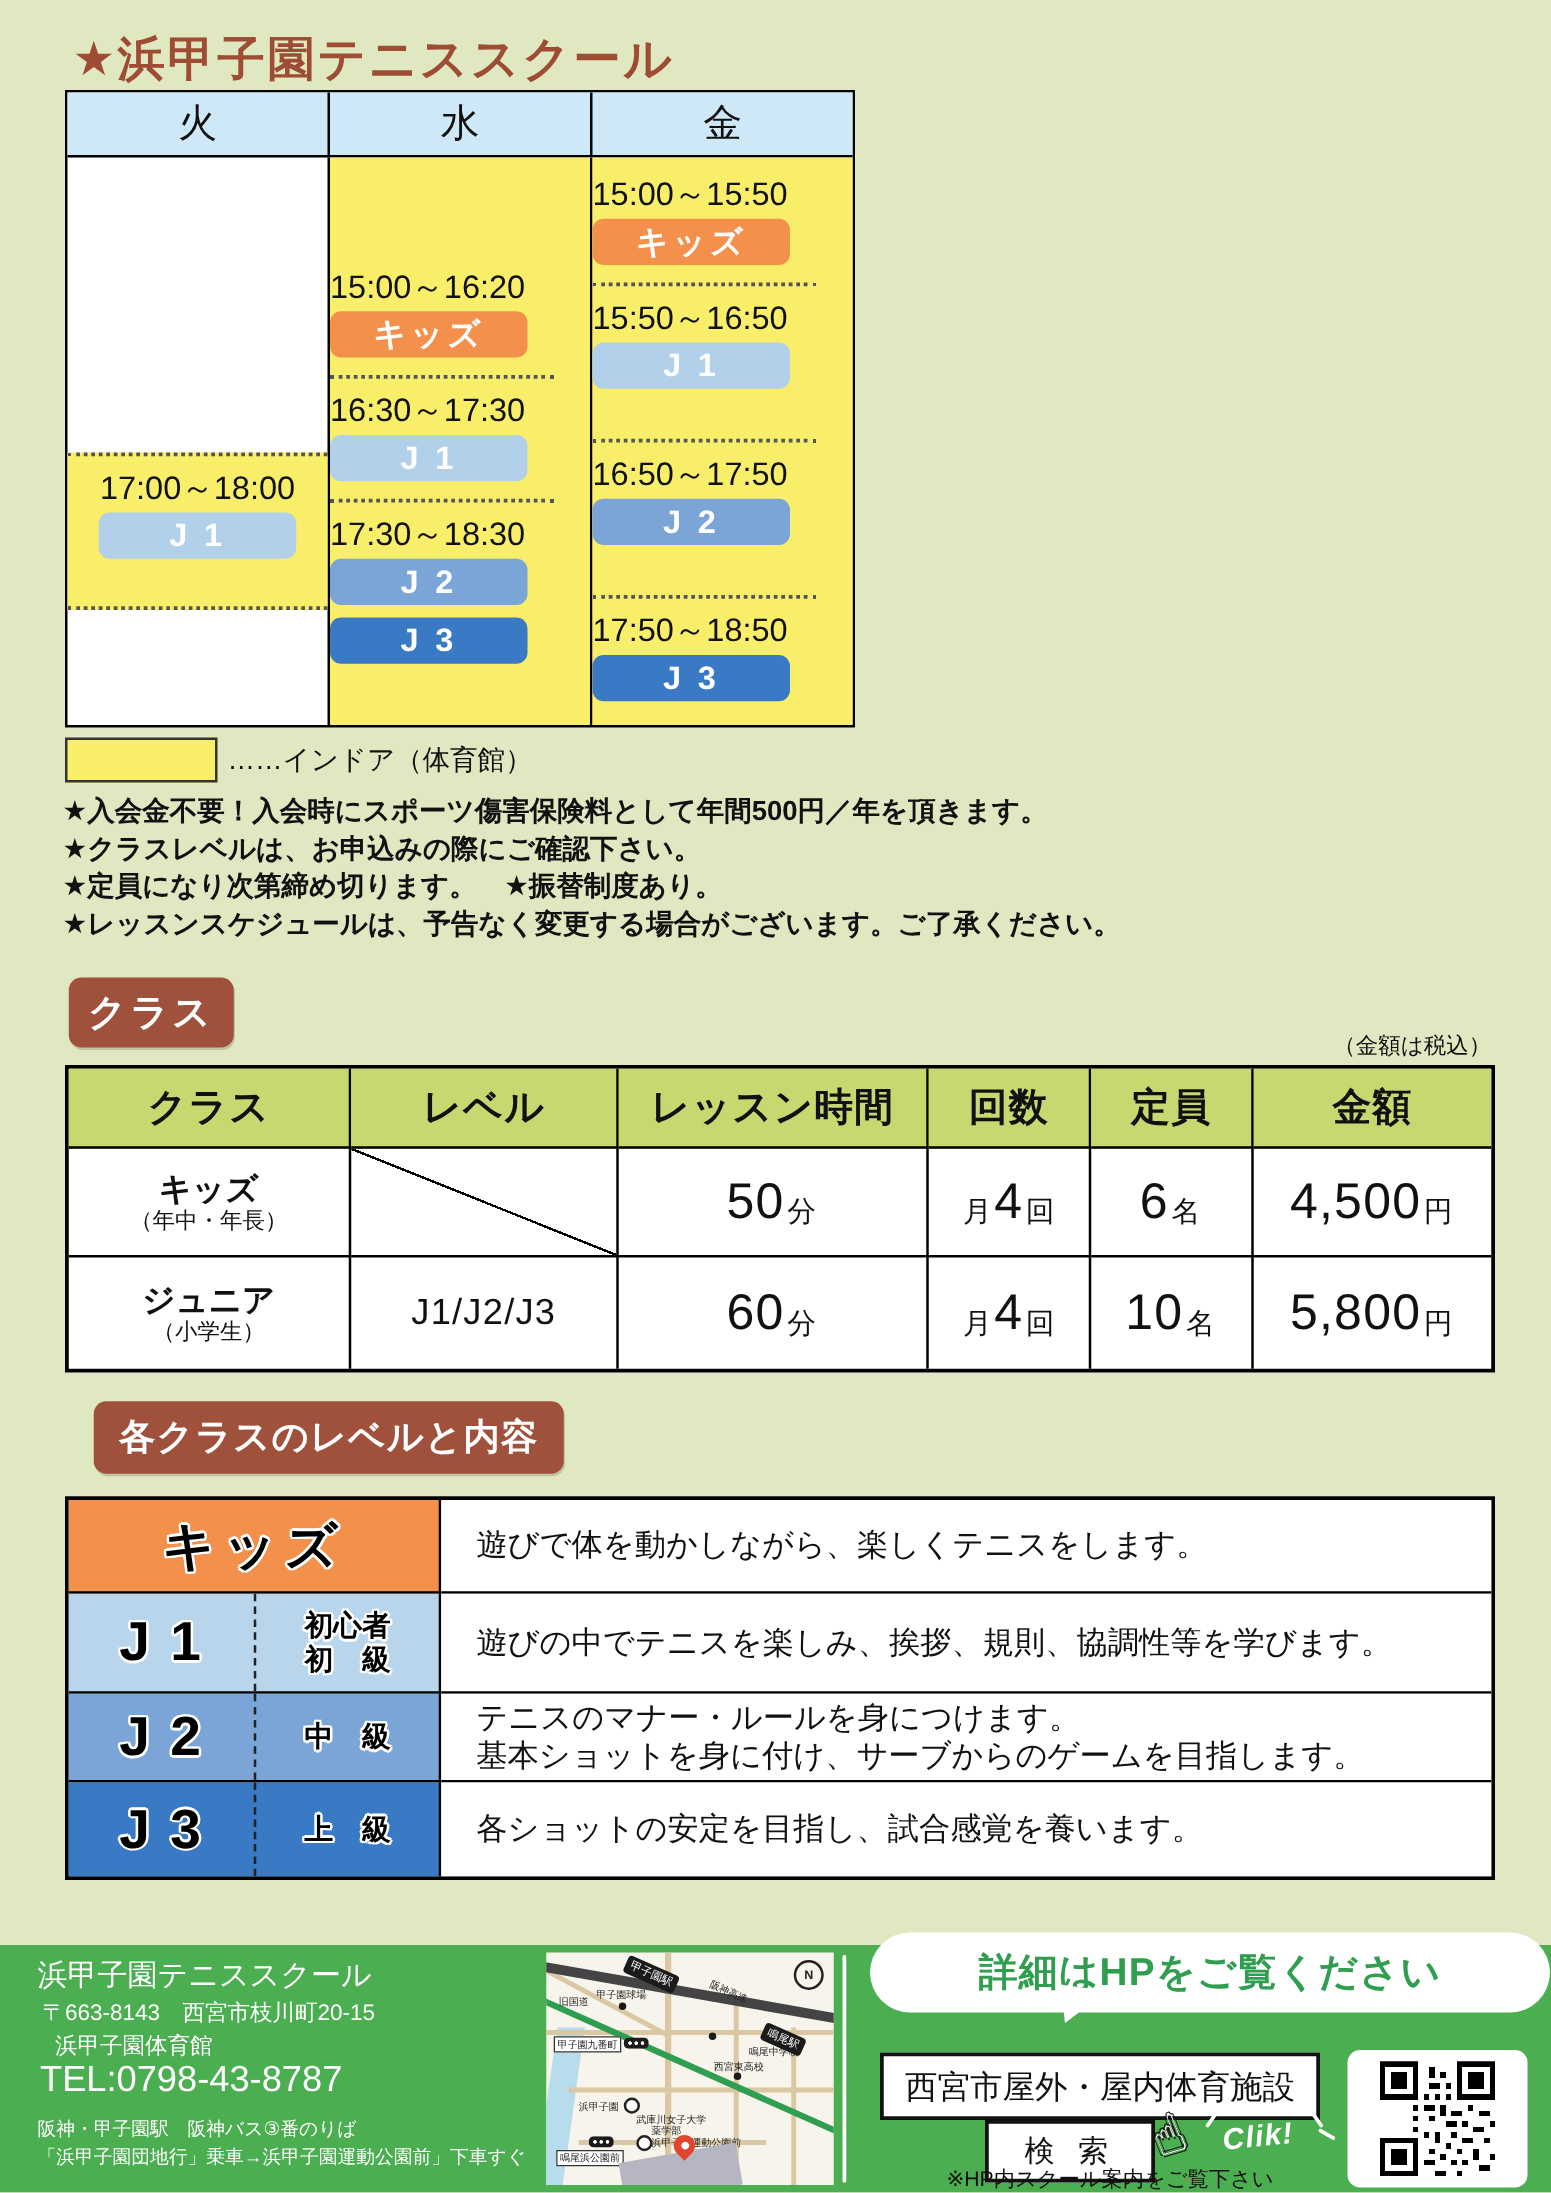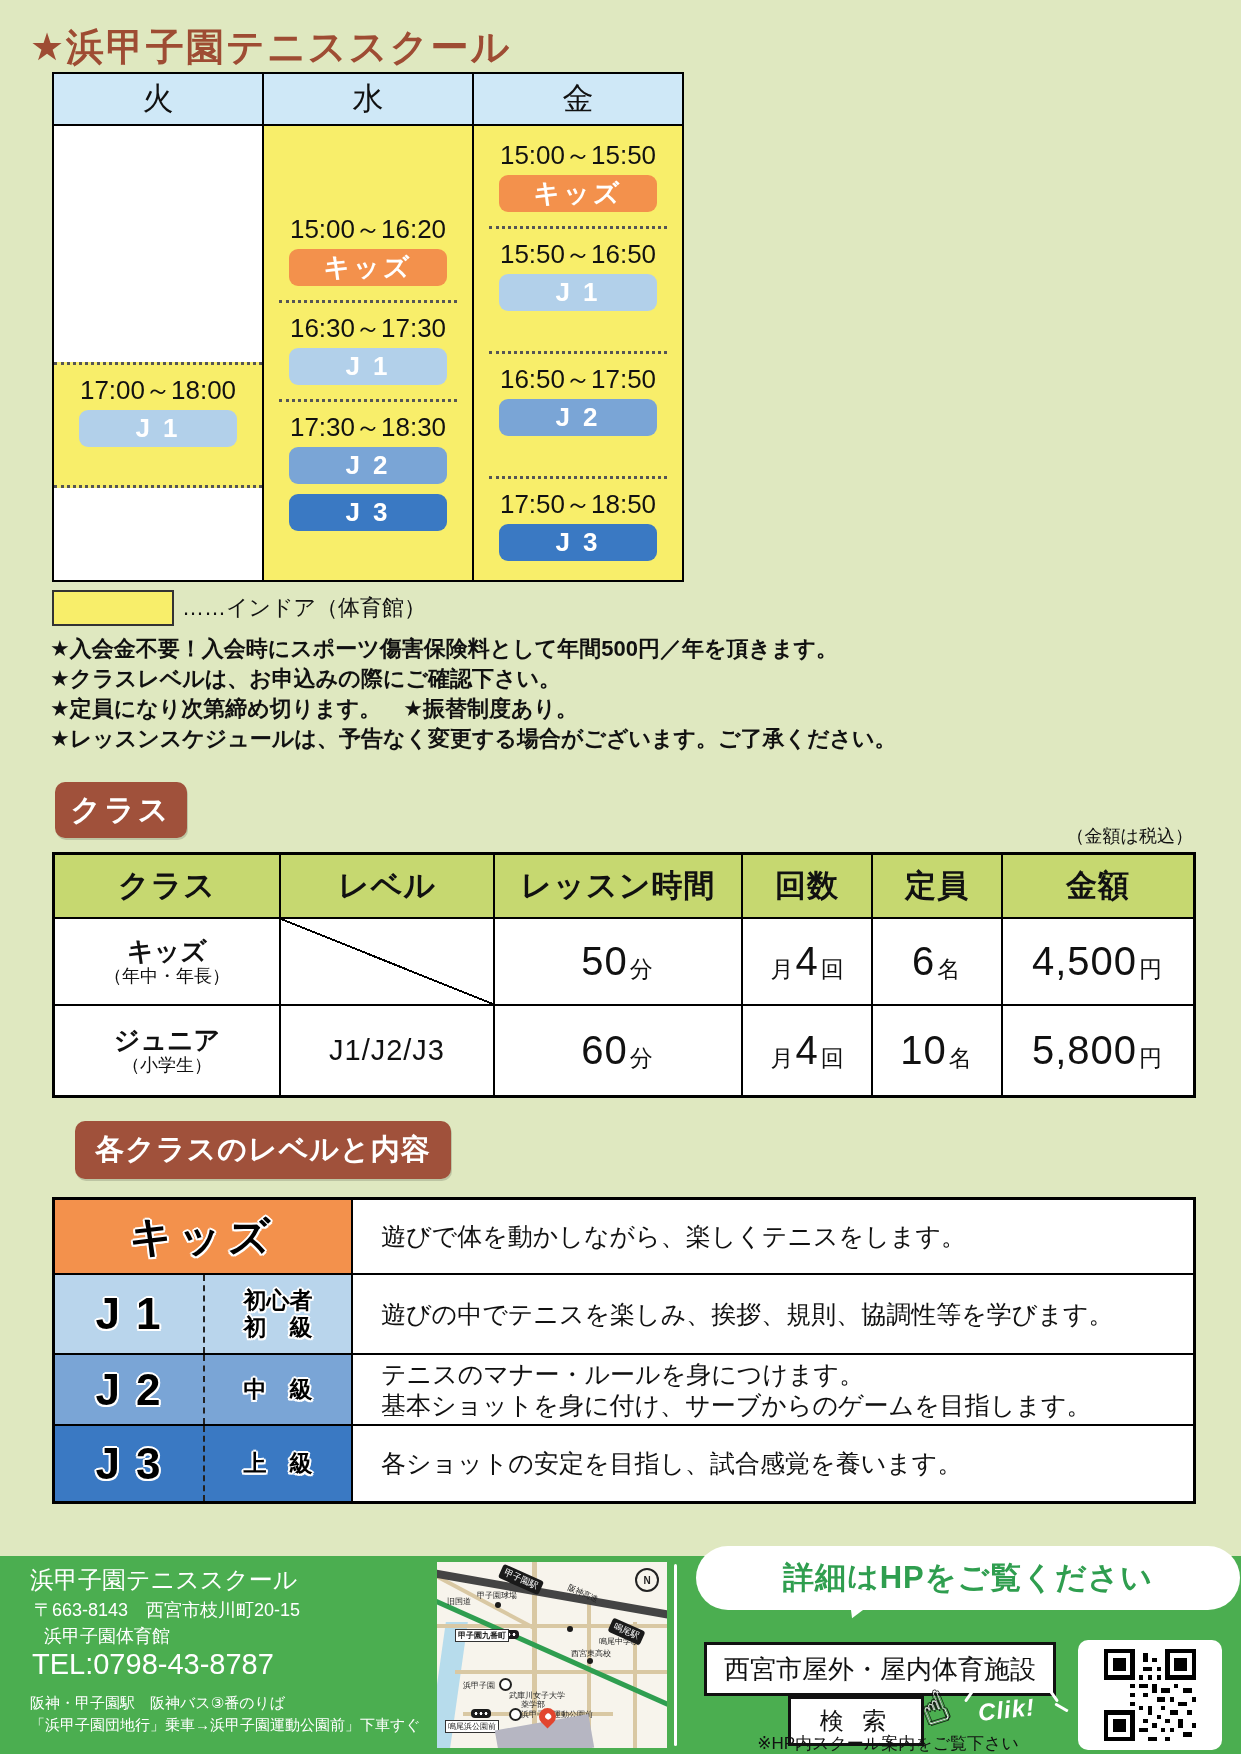--- a/index.html
+++ b/index.html
@@ -1,26 +1,26 @@
 <!DOCTYPE html>
 <html><head>
 <meta charset="utf-8">
 <style>
   html,body{margin:0;padding:0;}
   .page{position:relative;width:1241px;height:1754px;background:#dfe8c0;overflow:hidden;
         font-family:"Liberation Sans","DejaVu Sans",sans-serif;color:#111;}
   
-  .title{position:absolute;left:30px;top:22px;font-size:38px;font-weight:bold;color:#9e4c33;letter-spacing:2px;}
+  .title{position:absolute;left:58px;top:22px;font-size:38px;font-weight:bold;color:#9e4c33;letter-spacing:2px;}
   
   .sched{position:absolute;left:52px;top:72px;width:628px;height:506px;border:2.5px solid #000;display:flex;flex-direction:column;background:#fff;}
   .sched-head{display:flex;height:50px;background:#cfe8f7;border-bottom:2.5px solid #000;}
   .sched-head>div{flex:1;display:flex;align-items:center;justify-content:center;font-size:31px;border-right:2.5px solid #000;}
   .sched-head>div:last-child{border-right:none;}
   .sched-body{flex:1;display:flex;}
-  .sched-col{flex:1;border-right:2.5px solid #000;position:relative;display:flex;flex-direction:column;align-items:center;}
+  .sched-col{flex:1;border-right:2.5px solid #000;position:relative;display:flex;flex-direction:column;align-items:flex-start;}
   .sched-col:last-child{border-right:none;}
   .col-yellow{background:#f8ee6a;}
   .tue-band{position:absolute;top:236px;left:0;right:0;height:110px;background:#f8ee6a;
             border-top:3px dotted #555;border-bottom:3px dotted #555;
             display:flex;flex-direction:column;align-items:center;padding-top:10px;}
   .t{font-size:26px;color:#111;line-height:30px;white-space:nowrap;}
   .badge{width:158px;height:37px;border-radius:9px;color:#fff;font-size:26px;font-weight:bold;
          display:flex;align-items:center;justify-content:center;letter-spacing:3px;margin-top:5px;}
   .b-kids{background:#f3914c;}
   .b-j1{background:#b2d0ea;}
@@ -293,21 +293,21 @@
       <div class="road" style="left:-8px;top:8px;width:120px;height:4px;transform:rotate(28deg);transform-origin:left top;"></div>
       <div class="hwy"></div>
       <div class="rail"></div>
       <div class="stbox" style="left:62px;top:10px;transform:rotate(24deg);">甲子園駅</div>
       <div class="stbox" style="left:172px;top:62px;transform:rotate(24deg);">鳴尾駅</div>
       <div class="mlabel" style="left:130px;top:26px;transform:rotate(24deg);">阪神高速</div>
       <div class="mlabel" style="left:10px;top:34px;">旧国道</div>
       <div class="mdot" style="left:58px;top:40px;"></div>
       <div class="mlabel" style="left:40px;top:28px;">甲子園球場</div>
       <div class="busdots" style="left:62px;top:68px;"></div>
-      <div class="mlabel boxed" style="left:18px;top:67px;font-weight:bold;">甲子園九番町</div>
+      <div class="mlabel boxed" style="left:6px;top:67px;">甲子園九番町</div>
       <div class="mdot" style="left:130px;top:64px;"></div>
       <div class="mlabel" style="left:122px;top:74px;margin-left:40px;">鳴尾中学校</div>
       <div class="mdot" style="left:150px;top:96px;"></div>
       <div class="mlabel" style="left:134px;top:86px;">西宮東高校</div>
       <div class="mring" style="left:62px;top:116px;"></div>
       <div class="mlabel" style="left:26px;top:118px;">浜甲子園</div>
       <div class="mlabel" style="left:72px;top:128px;">武庫川女子大学</div>
       <div class="mlabel" style="left:84px;top:137px;">薬学部</div>
       <div class="mring" style="left:72px;top:146px;"></div>
       <div class="mlabel" style="left:84px;top:147px;">浜甲子園運動公園前</div>

